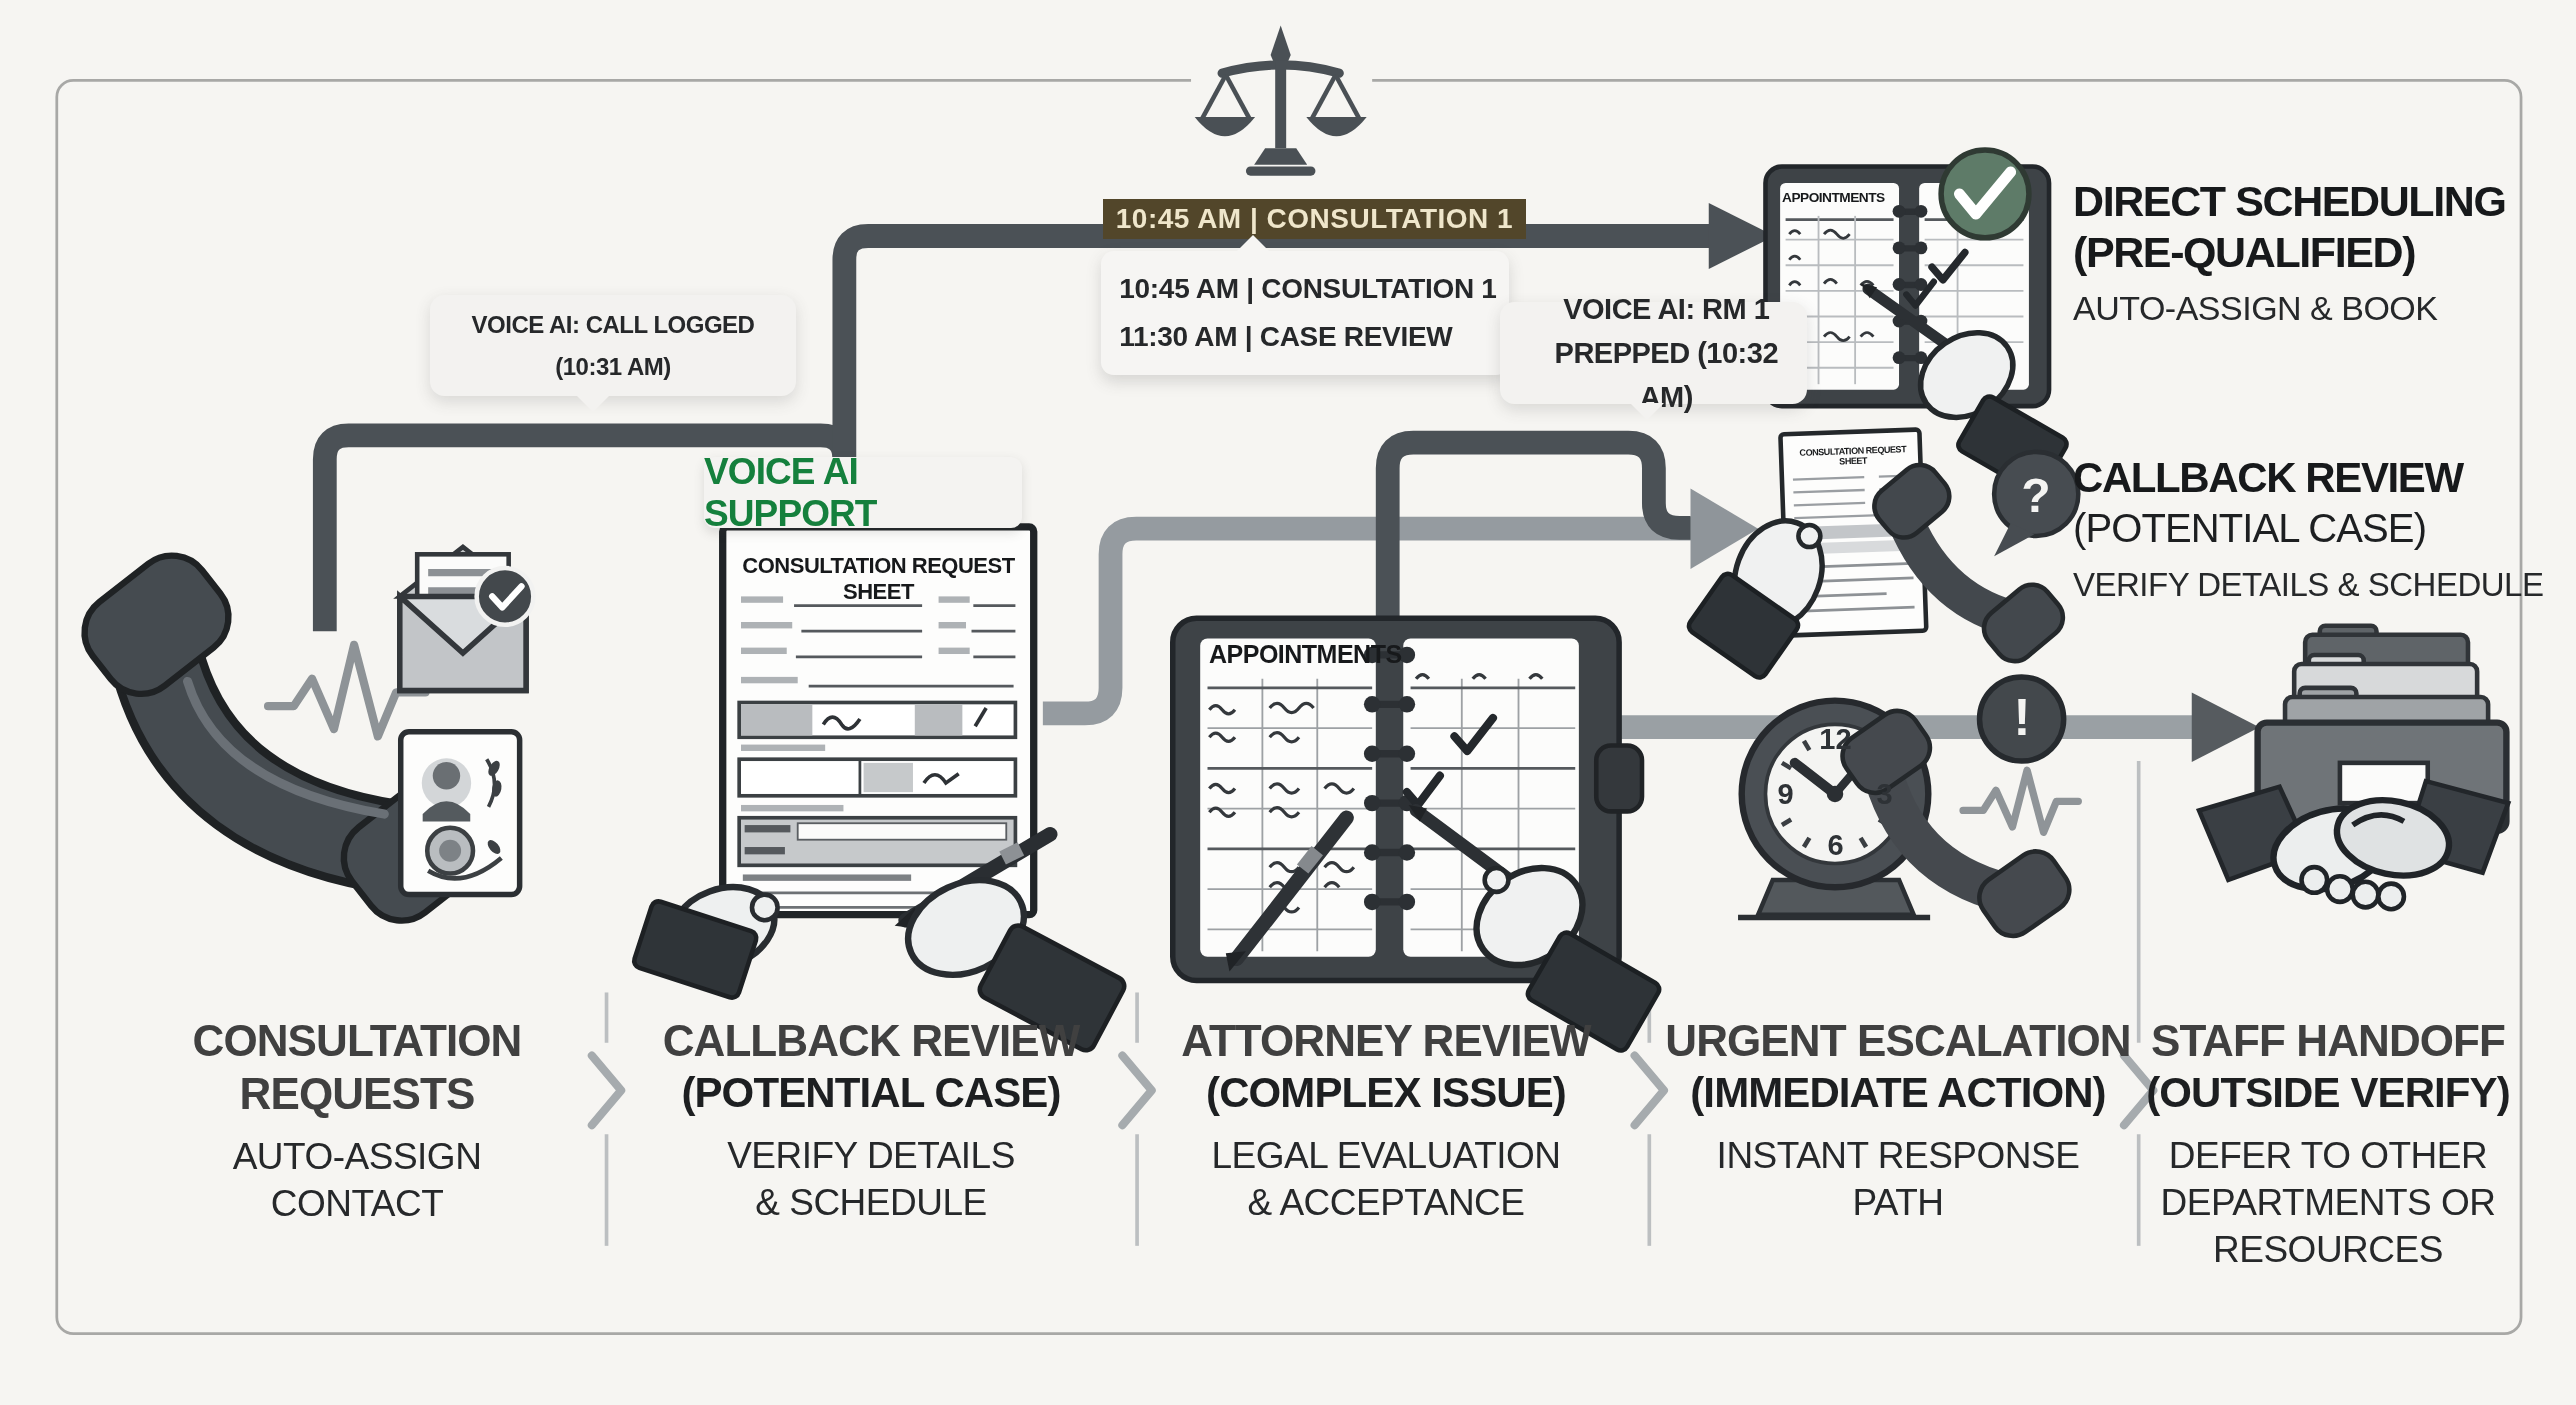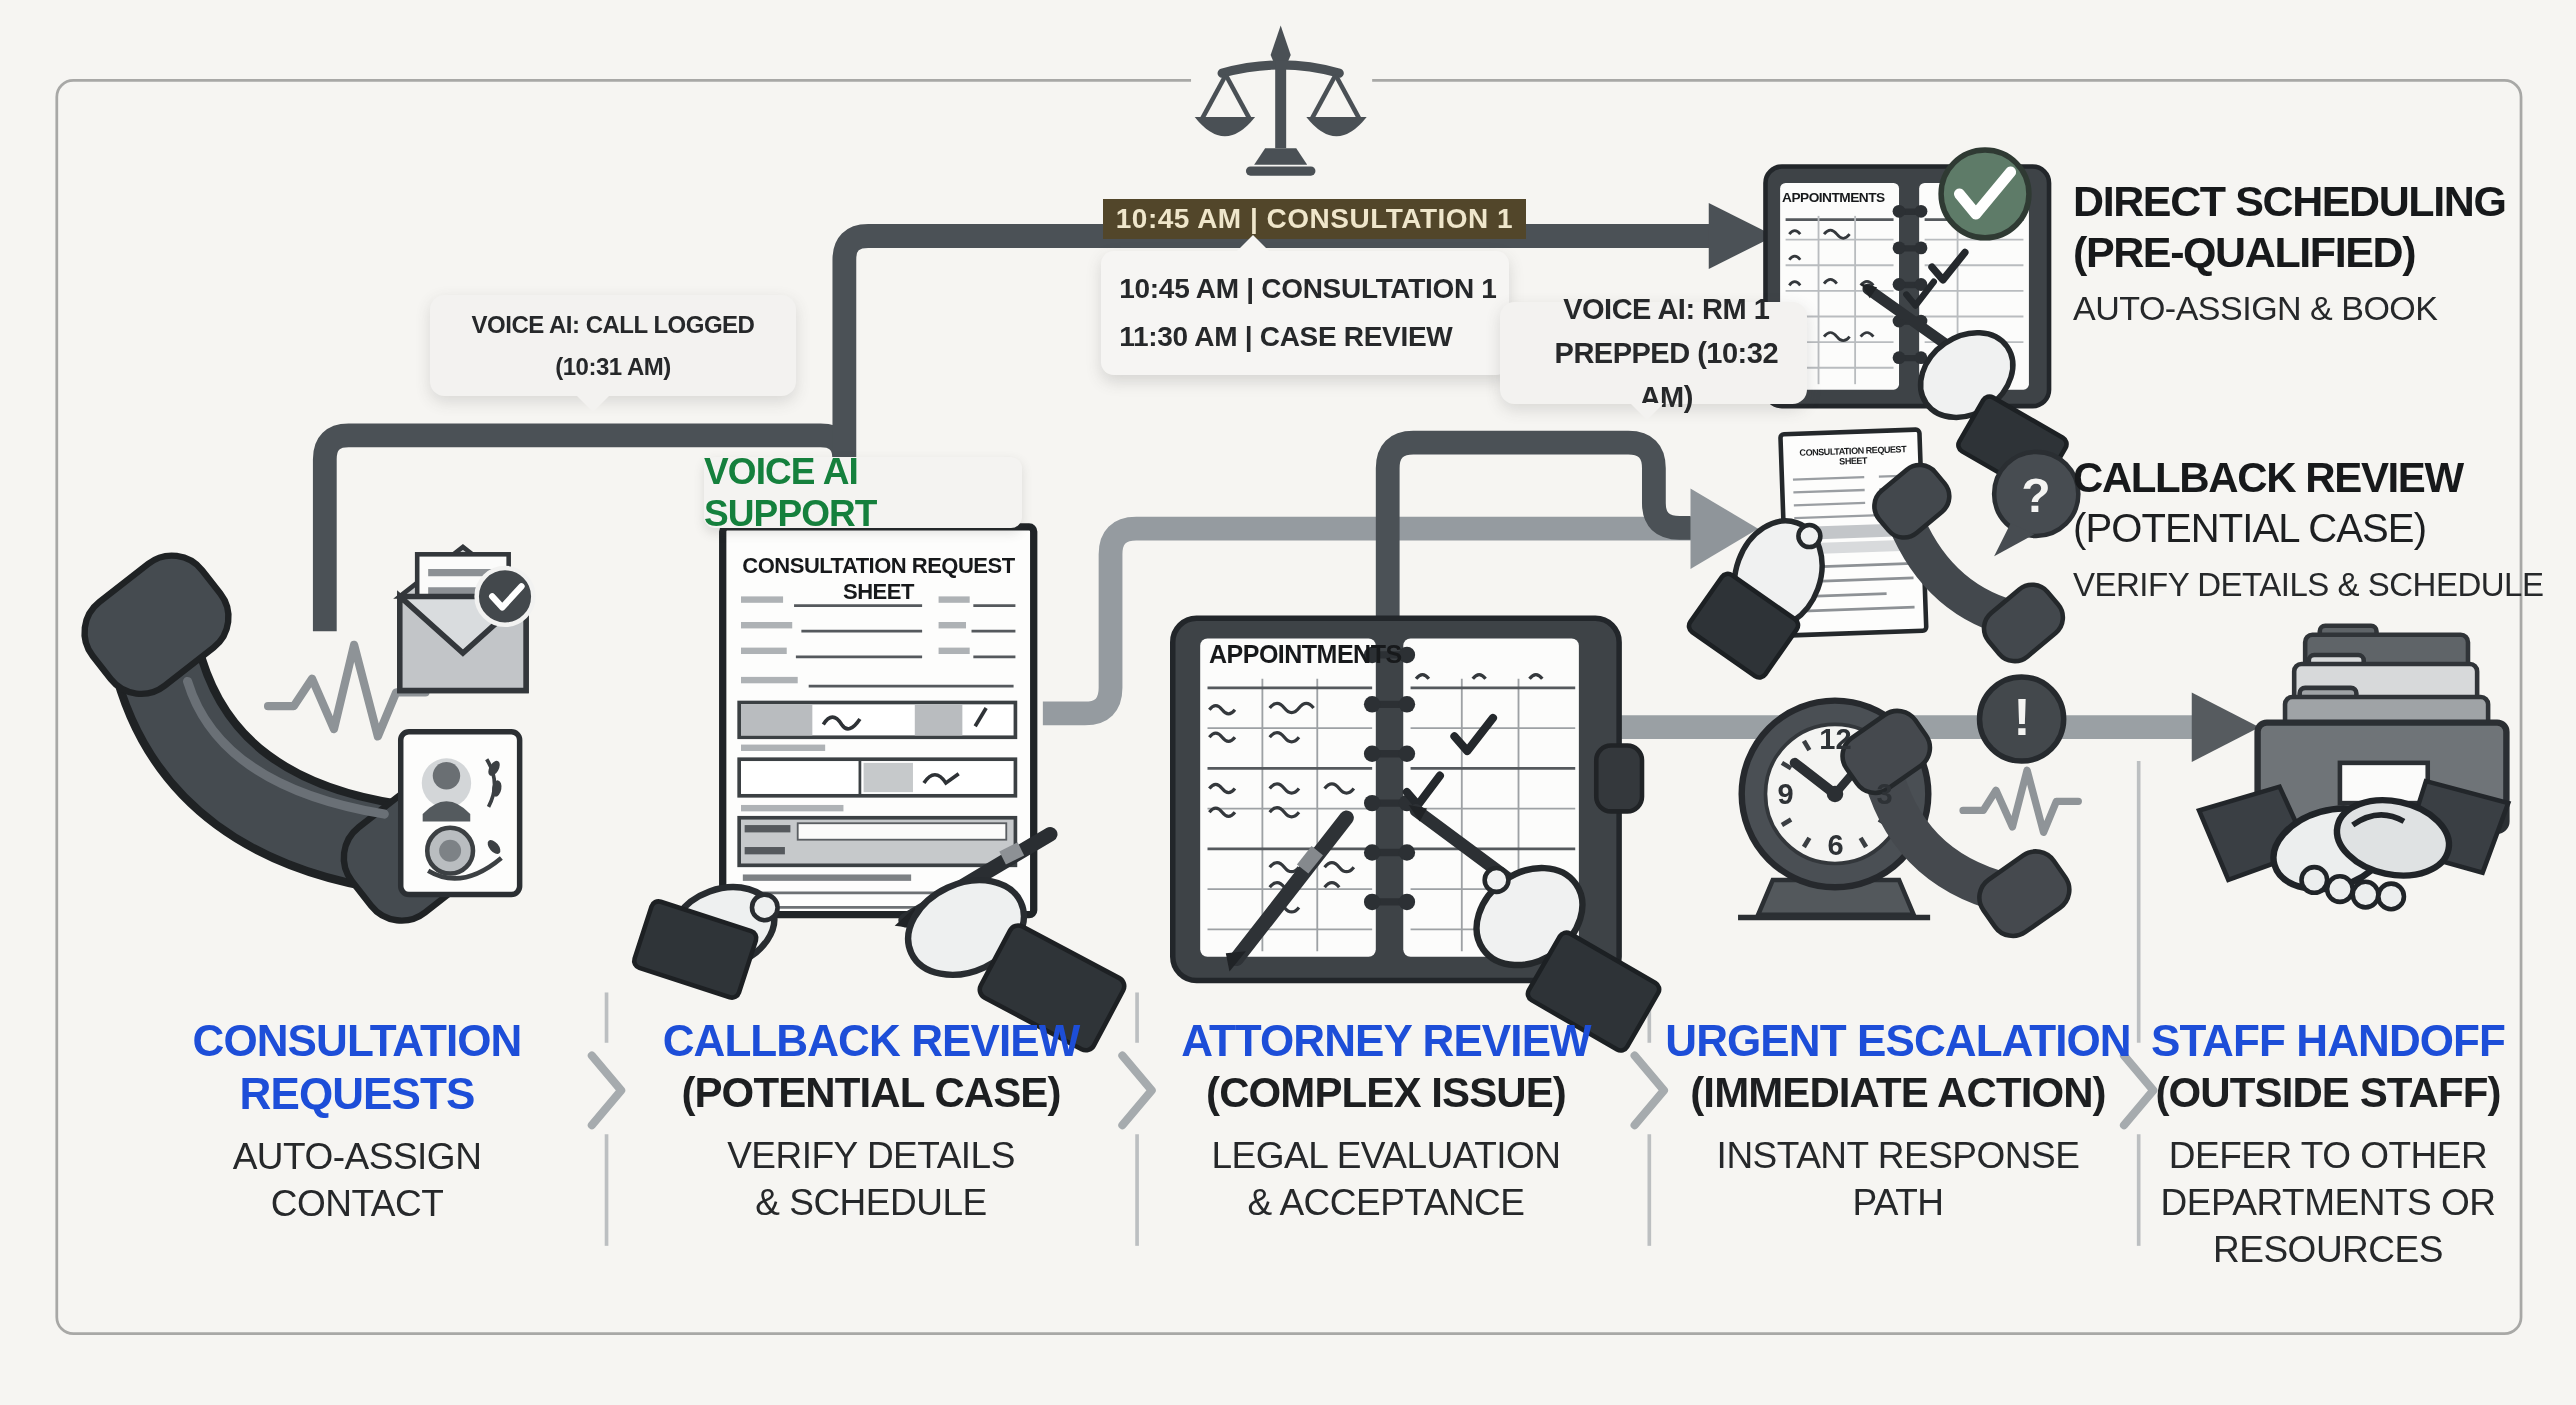--- a/index.html
+++ b/index.html
@@ -26,21 +26,21 @@
           box-shadow:0 6.4px 14.6px rgba(70,70,70,.18);}
   .card-line{font-size:28px;font-weight:700;line-height:48px;color:#26282a;
           letter-spacing:-0.3px;padding-left:18.3px;white-space:nowrap;}
   .support-label{position:absolute;background:#f4f3f1;border-radius:11px;
           box-shadow:0 4.6px 11px rgba(70,70,70,.15);display:flex;align-items:center;
           justify-content:center;font-size:37px;font-weight:700;letter-spacing:-0.9px;color:#15803d;}
   .outcome-title{font-size:43px;font-weight:800;line-height:51px;letter-spacing:-1.4px;color:#17191b;}
   .outcome-qual{font-size:40px;font-weight:500;line-height:50px;letter-spacing:-0.9px;color:#1d1f21;}
   .outcome-sub{font-size:34px;font-weight:400;line-height:42px;letter-spacing:-0.5px;color:#26282a;}
   .stage{position:absolute;top:1014px;text-align:center;}
-  .st-heavy{font-size:44px;font-weight:800;line-height:53px;letter-spacing:-0.9px;color:#1d4ed8;}
+  .st-heavy{font-size:44px;font-weight:800;line-height:53px;letter-spacing:-0.9px;color:#404040;}
   .st-med{font-size:42px;font-weight:600;line-height:52px;letter-spacing:-0.9px;color:#1d1f21;}
   .st-sub{font-size:37px;font-weight:400;line-height:47px;letter-spacing:-0.5px;color:#26282a;margin-top:12.8px;}
   .doc-title{position:absolute;font-weight:800;color:#17191b;text-align:center;letter-spacing:-0.5px;}
   .numeral{position:absolute;font-size:29px;font-weight:600;color:#2e3236;text-align:center;width:37px;}
   .glyph{position:absolute;color:#f4f4f2;font-weight:800;text-align:center;}
 </style>
 </head>
 <body>
 
 <div class="canvas">
@@ -479,21 +479,21 @@
 <div class="stage" style="left:1642px;width:512px;">
   <div class="st-heavy">URGENT ESCALATION</div>
   <div class="st-med">(IMMEDIATE ACTION)</div>
   <div class="st-sub">
     <div>INSTANT RESPONSE</div>
     <div>PATH</div>
   </div>
 </div>
 <div class="stage" style="left:2136px;width:384px;">
   <div class="st-heavy">STAFF HANDOFF</div>
-  <div class="st-med">(OUTSIDE STAFF)</div>
+  <div class="st-med">(OUTSIDE VERIFY)</div>
   <div class="st-sub">
     <div>DEFER TO OTHER</div>
     <div>DEPARTMENTS OR</div>
     <div>RESOURCES</div>
   </div>
 </div>
 
 </div>
 
 

